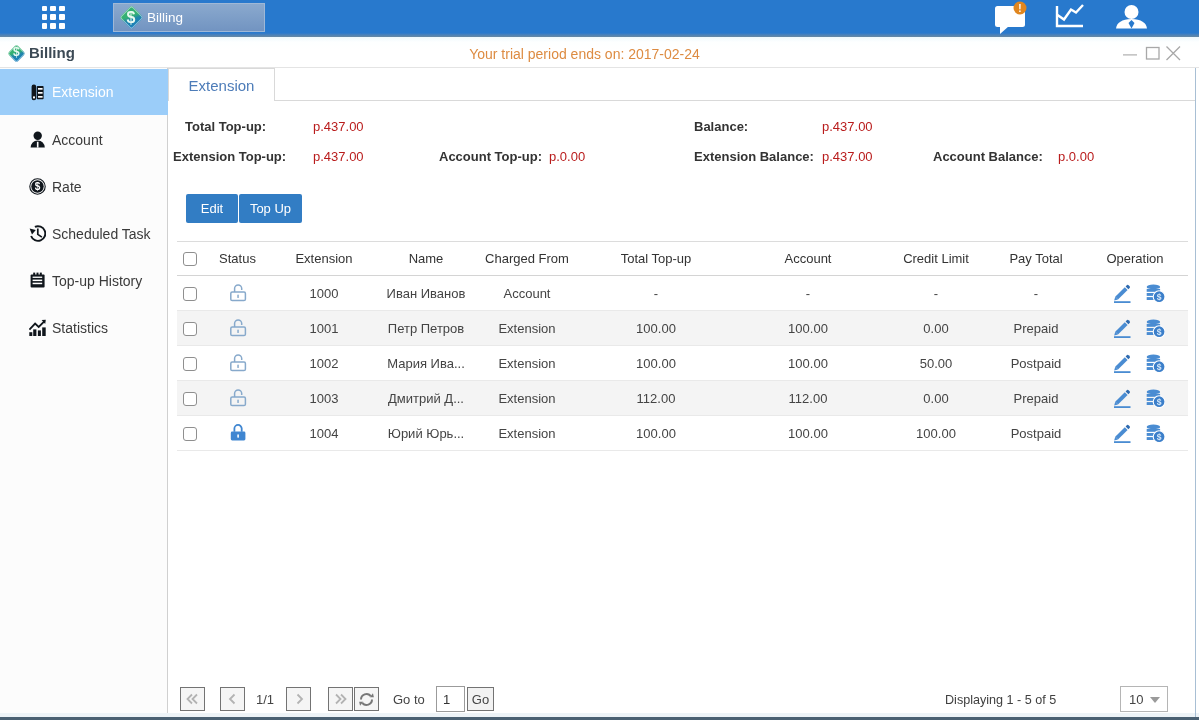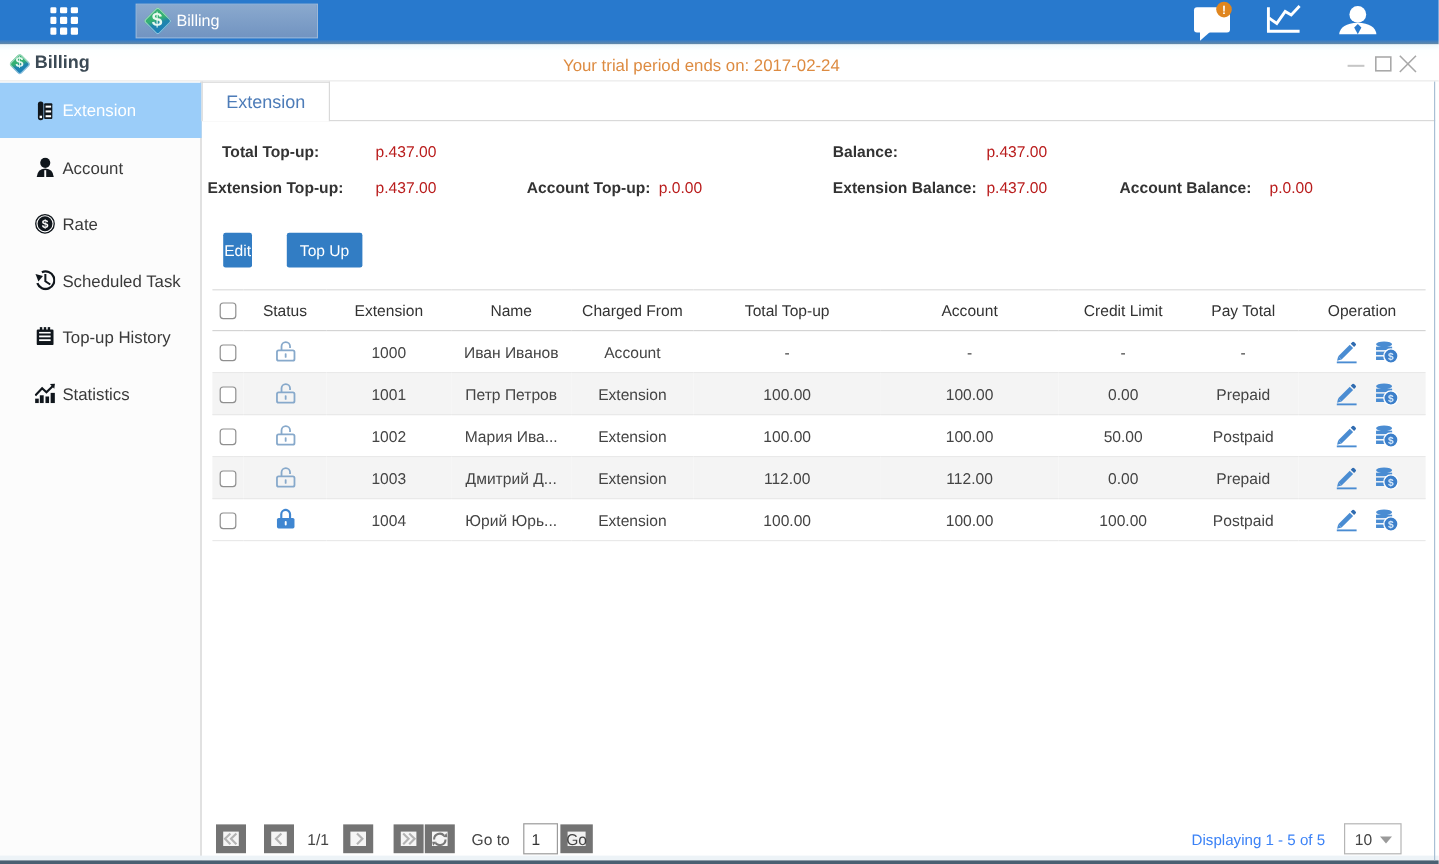--- a/index.html
+++ b/index.html
@@ -64,25 +64,25 @@
 #tbl th { height:34px; font-size:13px; font-weight:normal; color:#333; text-align:center;
   border-top:1px solid #dcdcdc; border-bottom:1px solid #d4d4d4; }
 #tbl td { height:35px; font-size:13px; color:#444; text-align:center; border-bottom:1px solid #e9e9e9; }
 #tbl tr.alt td { background:#f4f4f4; }
 .cb { display:inline-block; width:14px; height:14px; border:1px solid #8f8f8f; border-radius:3px; background:#fff; vertical-align:middle; }
 .ops { padding-left:7px; } .ops svg { vertical-align:middle; }
 #tbl td.ops { text-align:center; }
 
 
 #pager { position:absolute; left:0px; top:619px; width:1027px; height:26px; font-size:13px; color:#444; }
-.pbtn { position:absolute; top:0; width:25px; height:24px; background:#f5f5f5; border:6px solid #737373;
+.pbtn { position:absolute; top:0; width:25px; height:24px; background:#f5f5f5; border:1px solid #737373;
   display:flex; align-items:center; justify-content:center; color:#aaa; font-size:14px;text-align:center; }
 #goinput { position:absolute; left:267px; top:-1px; width:29px; height:26px; border:1px solid #9b9b9b; font-size:13px; padding-left:6px; color:#333; background:#fff; font-family:"Liberation Sans",sans-serif; }
 #gobtn { left:298px; width:27px; font-size:13px; background:#f2f2f2; color:#444; }
-#disp { position:absolute; left:824px; top:6px; color:#3b82f6; font-size:12.6px; }
+#disp { position:absolute; left:776px; top:6px; color:#404040; font-size:12.6px; }
 #psel { position:absolute; left:951px; top:-1px; width:48px; height:26px; border:1px solid #b5b5b5; background:#fff; }
 #psel span { position:absolute; left:8px; top:5px; font-size:13px; color:#444; }
 #psel .tri { position:absolute; right:7px; top:10px; width:0; height:0; border-left:5.5px solid transparent; border-right:5.5px solid transparent; border-top:6px solid #9a9a9a; }
 </style>
 </head>
 <body>
 
 <div id="topbar">
   <div id="gridicon">
       <i></i>
@@ -206,21 +206,21 @@
 
   <span class="lab" style="left:4px; top:81px;">Extension Top-up:</span>
   <span class="val" style="left:144px; top:81px;">p.437.00</span>
   <span class="lab" style="left:254px; top:81px;margin-left:16px;">Account Top-up:</span>
   <span class="val" style="left:380px; top:81px;">p.0.00</span>
   <span class="lab" style="left:525px; top:81px;">Extension Balance:</span>
   <span class="val" style="left:653px; top:81px;">p.437.00</span>
   <span class="lab" style="left:764px; top:81px;">Account Balance:</span>
   <span class="val" style="left:889px; top:81px;">p.0.00</span>
 
-  <div class="btn" style="left:17px; top:126px; width:24px;">Edit</div>
+  <div class="btn" style="left:17px; top:126px; width:52px;">Edit</div>
   <div class="btn" style="left:70px; top:126px; width:63px;">Top Up</div>
 
   <table id="tbl">
     <colgroup>
         <col style="width:26px">
         <col style="width:69px">
         <col style="width:104px">
         <col style="width:100px">
         <col style="width:102px">
         <col style="width:156px">

